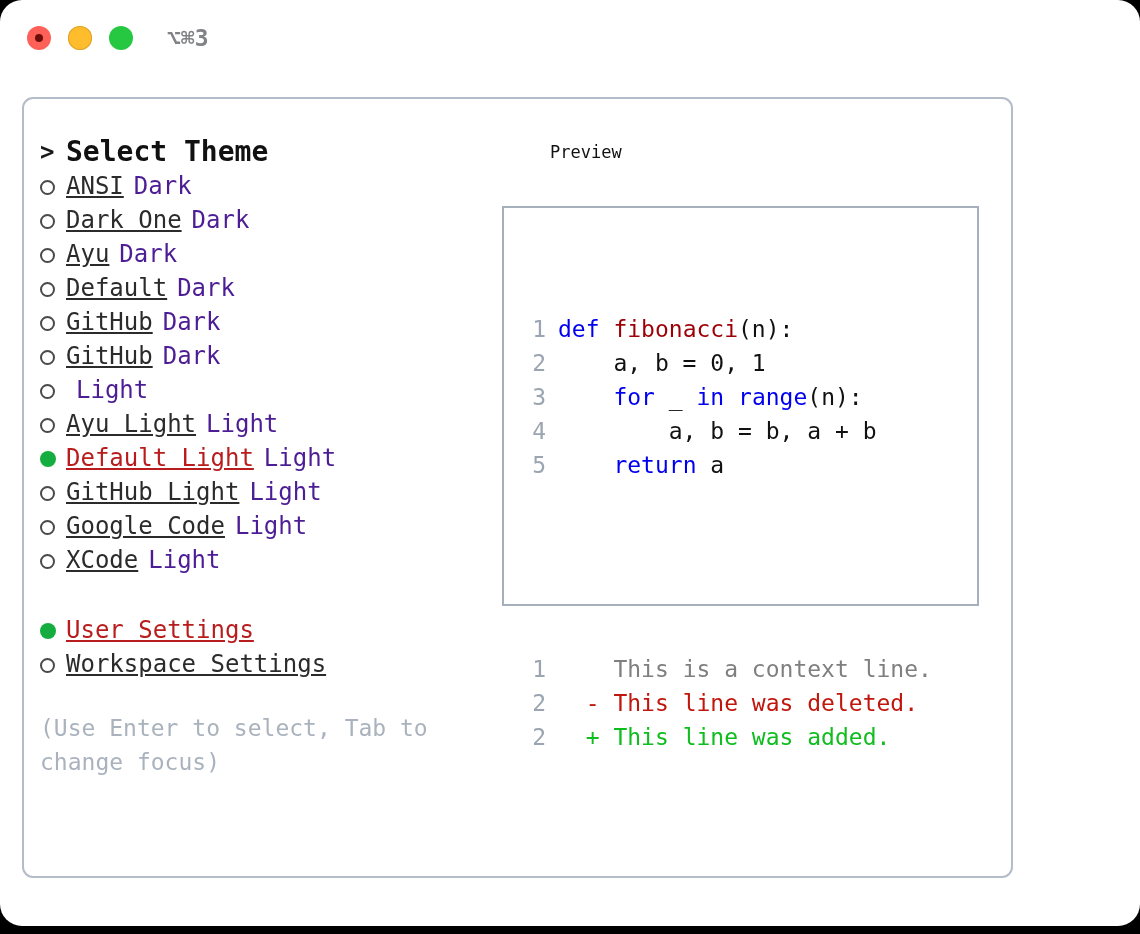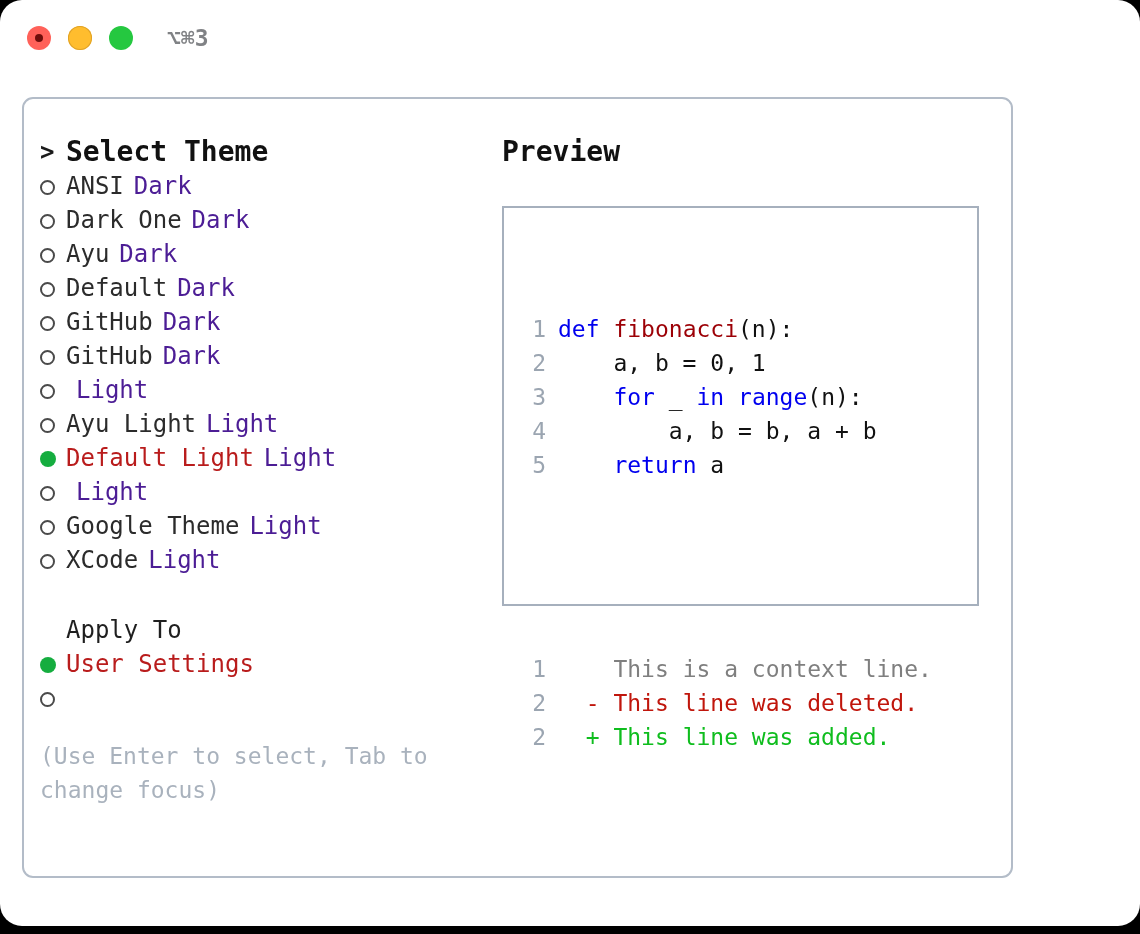--- a/index.html
+++ b/index.html
@@ -133,59 +133,61 @@
     position: relative;
     top: 1px;
   }
   .row-title {
     font-weight: bold;
     color: #111111;
     font-size: 28px;
   }
   .row-label {
     color: #2b2b2b;
+    text-decoration: underline;
   }
   .row-label.selected { color: #b91c1c; }
   .row-tag {
     color: #4c1d95;
     margin-left: 10px;
   }
 
   .section-head {
     height: 34px;
     display: flex;
     align-items: center;
     font-size: 24px;
     color: #1f1f1f;
     white-space: pre;
   }
   .spacer-row { height: 36px; }
 
   .hint {
-    margin-top: 24px;
+    margin-top: 30px;
     font-size: 23px;
     line-height: 34px;
     color: #a9b2bd;
     width: 410px;
     white-space: pre-wrap;
   }
 
   
   .right-col {
     position: absolute;
     left: 478px;
     top: 36px;
     width: 495px;
   }
   .preview-title {
-    font-size: 28px;
-    font-weight: bold;
+    font-size: 17px;
+    font-weight: normal;
     color: #111111;
     line-height: 34px;
     white-space: pre;
+    margin-left: 48px;
   }
   .preview-box {
     margin-top: 37px;
     width: 477px;
     height: 400px;
     border: 2px solid #a6b0bd;
     box-sizing: border-box;
     background: #ffffff;
     position: relative;
   }
@@ -240,35 +242,31 @@
       <div id="theme-list">
           <div class="row"><span class="marker"><span class="radio-off"></span></span><span class="row-label">ANSI</span><span class="row-tag">Dark</span></div>
           <div class="row"><span class="marker"><span class="radio-off"></span></span><span class="row-label">Dark One</span><span class="row-tag">Dark</span></div>
           <div class="row"><span class="marker"><span class="radio-off"></span></span><span class="row-label">Ayu</span><span class="row-tag">Dark</span></div>
           <div class="row"><span class="marker"><span class="radio-off"></span></span><span class="row-label">Default</span><span class="row-tag">Dark</span></div>
           <div class="row"><span class="marker"><span class="radio-off"></span></span><span class="row-label">GitHub</span><span class="row-tag">Dark</span></div>
           <div class="row"><span class="marker"><span class="radio-off"></span></span><span class="row-label">GitHub</span><span class="row-tag">Dark</span></div>
           <div class="row"><span class="marker"><span class="radio-off"></span></span><span class="row-tag">Light</span></div>
           <div class="row"><span class="marker"><span class="radio-off"></span></span><span class="row-label">Ayu Light</span><span class="row-tag">Light</span></div>
           <div class="row"><span class="marker"><span class="radio-on"></span></span><span class="row-label selected">Default Light</span><span class="row-tag">Light</span></div>
-          <div class="row"><span class="marker"><span class="radio-off"></span></span><span class="row-tag">Light</span></div>
-          <div class="row"><span class="marker"><span class="radio-off"></span></span><span class="row-label">Google Theme</span><span class="row-tag">Light</span></div>
+          <div class="row"><span class="marker"><span class="radio-off"></span></span><span class="row-label">GitHub Light</span><span class="row-tag">Light</span></div>
+          <div class="row"><span class="marker"><span class="radio-off"></span></span><span class="row-label">Google Code</span><span class="row-tag">Light</span></div>
           <div class="row"><span class="marker"><span class="radio-off"></span></span><span class="row-label">XCode</span><span class="row-tag">Light</span></div>
         </div>
 
       <div class="spacer-row"></div>
 
-      <div class="section-head">
-        <span class="marker"></span>
-        <span>Apply To</span>
-      </div>
 
       <div id="apply-to-list">
           <div class="row"><span class="marker"><span class="radio-on"></span></span><span class="row-label selected">User Settings</span></div>
-          <div class="row"><span class="marker"><span class="radio-off"></span></span></div>
+          <div class="row"><span class="marker"><span class="radio-off"></span></span><span class="row-label">Workspace Settings</span></div>
         </div>
 
       <div class="hint">(Use Enter to select, Tab to change focus)</div>
     </div>
 
     <div class="right-col">
       <div class="preview-title">Preview</div>
 
       <div class="preview-box">
         <div class="code">

